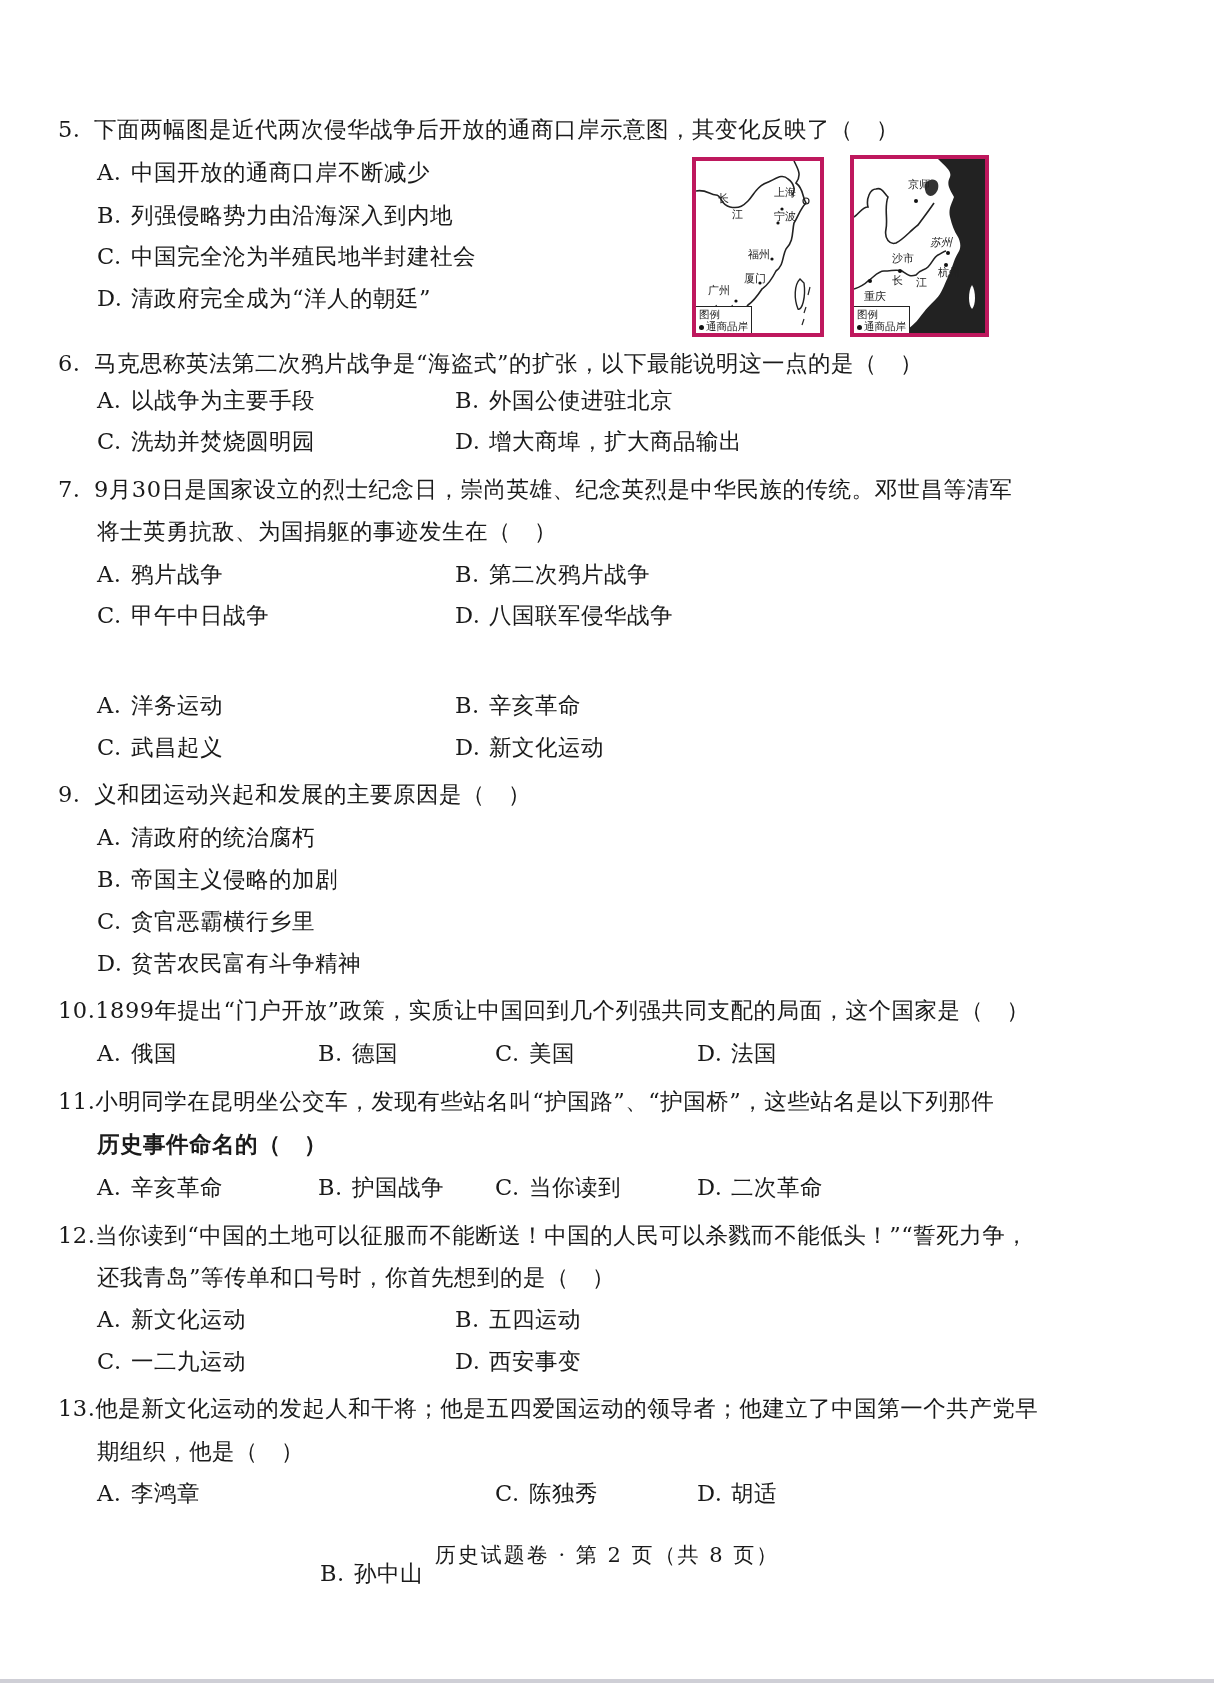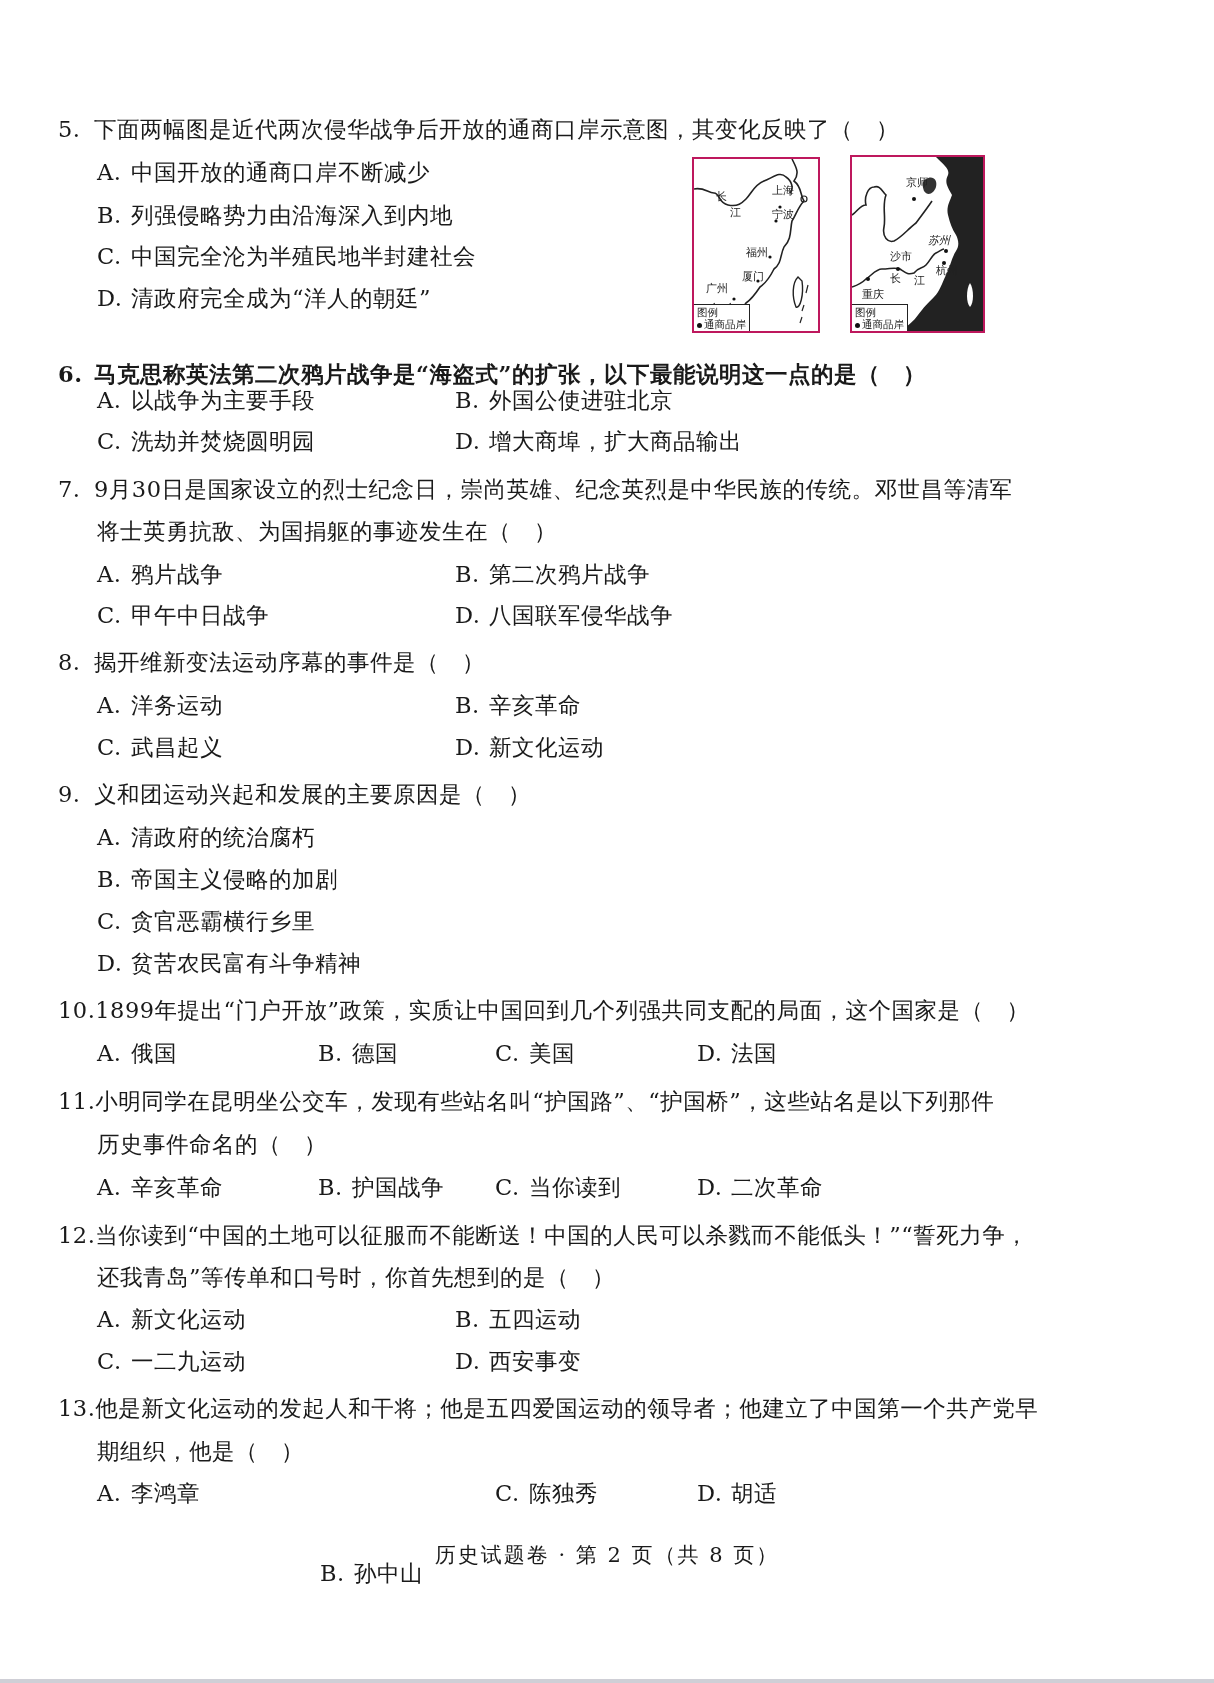--- a/index.html
+++ b/index.html
@@ -4,21 +4,21 @@
 <style>
   html, body { margin:0; padding:0; }
   body {
     width:1214px; height:1683px; background:#ffffff; position:relative; overflow:hidden;
     font-family:"DejaVu Serif","Liberation Serif",serif; color:#1a1a1a;
   }
   .page { position:absolute; left:0; top:0; width:1048px; height:1683px; }
   .line { position:absolute; font-size:22.5px; line-height:30px; white-space:nowrap; letter-spacing:0.5px; }
   .qnum { display:inline-block; }
   .opt-label { display:inline-block; width:34px; }
-  .map { position:absolute; border:2px solid #be185d; background:#fff; overflow:hidden; }
+  .map { position:absolute; border:4px solid #be185d; background:#fff; overflow:hidden; }
   .map svg { position:absolute; left:0; top:0; }
   .map-label { position:absolute; font-size:11px; line-height:12px; color:#222; white-space:nowrap; }
   .legend { position:absolute; left:0; bottom:0; border-top:1.5px solid #222; border-right:1.5px solid #222; background:#fff; padding:1px 3px; font-size:10.5px; line-height:12px; }
   .legend .dot { display:inline-block; width:5px; height:5px; border-radius:50%; background:#111; margin-right:2px; vertical-align:middle; }
   .footer { position:absolute; left:0; width:1214px; top:1541px; text-align:center; font-size:21px; letter-spacing:2px; }
   .bottom-band { position:absolute; left:0; bottom:0; width:1214px; height:4px; background:#cfcfd6; }
 </style>
 </head>
 <body>
 
@@ -78,40 +78,37 @@
     <span class="map-label" style="left:38px; top:116px;">长</span>
     <span class="map-label" style="left:62px; top:118px;">江</span>
     <span class="map-label" style="left:84px; top:108px;">杭州</span>
     <span class="map-label" style="left:10px; top:132px;">重庆</span>
     <div class="legend">
       <div>图例</div>
       <div><span class="dot"></span><span>通商品岸</span></div>
     </div>
   </div>
 
-  <div class="line" style="left:58px; top:359px;font-weight:bold;">
+  <div class="line" style="left:58px; top:348px;">
     <span class="qnum" style="width:36px;">6.</span><span>马克思称英法第二次鸦片战争是“海盗式”的扩张，以下最能说明这一点的是（　）</span>
   </div>
   <div class="line" style="left:97px; top:385px;"><span class="opt-label">A.</span><span>以战争为主要手段</span></div>
   <div class="line" style="left:455px; top:385px;"><span class="opt-label">B.</span><span>外国公使进驻北京</span></div>
   <div class="line" style="left:97px; top:426px;"><span class="opt-label">C.</span><span>洗劫并焚烧圆明园</span></div>
   <div class="line" style="left:455px; top:426px;"><span class="opt-label">D.</span><span>增大商埠，扩大商品输出</span></div>
 
   <div class="line" style="left:58px; top:474px;">
     <span class="qnum" style="width:36px;">7.</span><span>9月30日是国家设立的烈士纪念日，崇尚英雄、纪念英烈是中华民族的传统。邓世昌等清军</span>
   </div>
   <div class="line" style="left:97px; top:516px;"><span>将士英勇抗敌、为国捐躯的事迹发生在（　）</span></div>
   <div class="line" style="left:97px; top:559px;"><span class="opt-label">A.</span><span>鸦片战争</span></div>
   <div class="line" style="left:455px; top:559px;"><span class="opt-label">B.</span><span>第二次鸦片战争</span></div>
   <div class="line" style="left:97px; top:600px;"><span class="opt-label">C.</span><span>甲午中日战争</span></div>
   <div class="line" style="left:455px; top:600px;"><span class="opt-label">D.</span><span>八国联军侵华战争</span></div>
 
-  <div class="line" style="left:58px; top:647px;">
-    <span class="qnum" style="width:36px;">8.</span><span>揭开维新变法运动序幕的事件是（　）</span>
-  </div>
   <div class="line" style="left:97px; top:690px;"><span class="opt-label">A.</span><span>洋务运动</span></div>
   <div class="line" style="left:455px; top:690px;"><span class="opt-label">B.</span><span>辛亥革命</span></div>
   <div class="line" style="left:97px; top:732px;"><span class="opt-label">C.</span><span>武昌起义</span></div>
   <div class="line" style="left:455px; top:732px;"><span class="opt-label">D.</span><span>新文化运动</span></div>
 
   <div class="line" style="left:58px; top:779px;">
     <span class="qnum" style="width:36px;">9.</span><span>义和团运动兴起和发展的主要原因是（　）</span>
   </div>
   <div class="line" style="left:97px; top:822px;"><span class="opt-label">A.</span><span>清政府的统治腐朽</span></div>
   <div class="line" style="left:97px; top:864px;"><span class="opt-label">B.</span><span>帝国主义侵略的加剧</span></div>
@@ -122,21 +119,21 @@
     <span class="qnum">10.</span><span>1899年提出“门户开放”政策，实质让中国回到几个列强共同支配的局面，这个国家是（　）</span>
   </div>
   <div class="line" style="left:97px; top:1038px;"><span class="opt-label">A.</span><span>俄国</span></div>
   <div class="line" style="left:318px; top:1038px;"><span class="opt-label">B.</span><span>德国</span></div>
   <div class="line" style="left:495px; top:1038px;"><span class="opt-label">C.</span><span>美国</span></div>
   <div class="line" style="left:697px; top:1038px;"><span class="opt-label">D.</span><span>法国</span></div>
 
   <div class="line" style="left:58px; top:1086px;">
     <span class="qnum">11.</span><span>小明同学在昆明坐公交车，发现有些站名叫“护国路”、“护国桥”，这些站名是以下列那件</span>
   </div>
-  <div class="line" style="left:97px; top:1129px;"><span>历史事件命名的（　）</span></div>
+  <div class="line" style="left:97px; top:1129px;font-weight:bold;"><span>历史事件命名的（　）</span></div>
   <div class="line" style="left:97px; top:1172px;"><span class="opt-label">A.</span><span>辛亥革命</span></div>
   <div class="line" style="left:318px; top:1172px;"><span class="opt-label">B.</span><span>护国战争</span></div>
   <div class="line" style="left:495px; top:1172px;"><span class="opt-label">C.</span><span>当你读到</span></div>
   <div class="line" style="left:697px; top:1172px;"><span class="opt-label">D.</span><span>二次革命</span></div>
 
   <div class="line" style="left:58px; top:1220px;">
     <span class="qnum">12.</span><span>当你读到“中国的土地可以征服而不能断送！中国的人民可以杀戮而不能低头！”“誓死力争，</span>
   </div>
   <div class="line" style="left:97px; top:1262px;"><span>还我青岛”等传单和口号时，你首先想到的是（　）</span></div>
   <div class="line" style="left:97px; top:1304px;"><span class="opt-label">A.</span><span>新文化运动</span></div>

